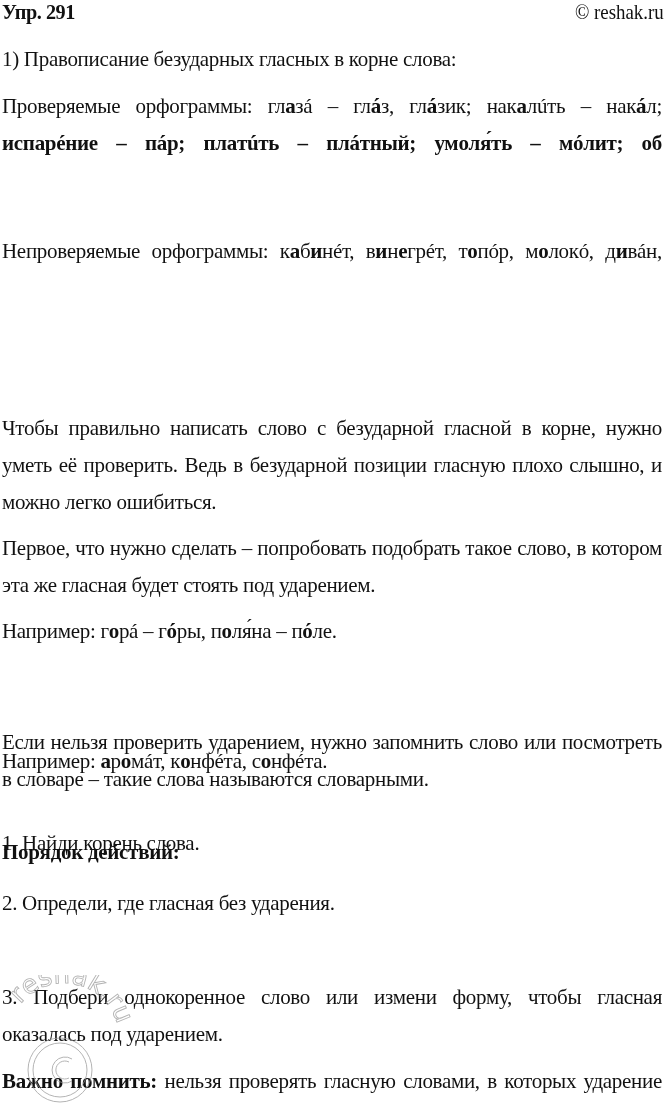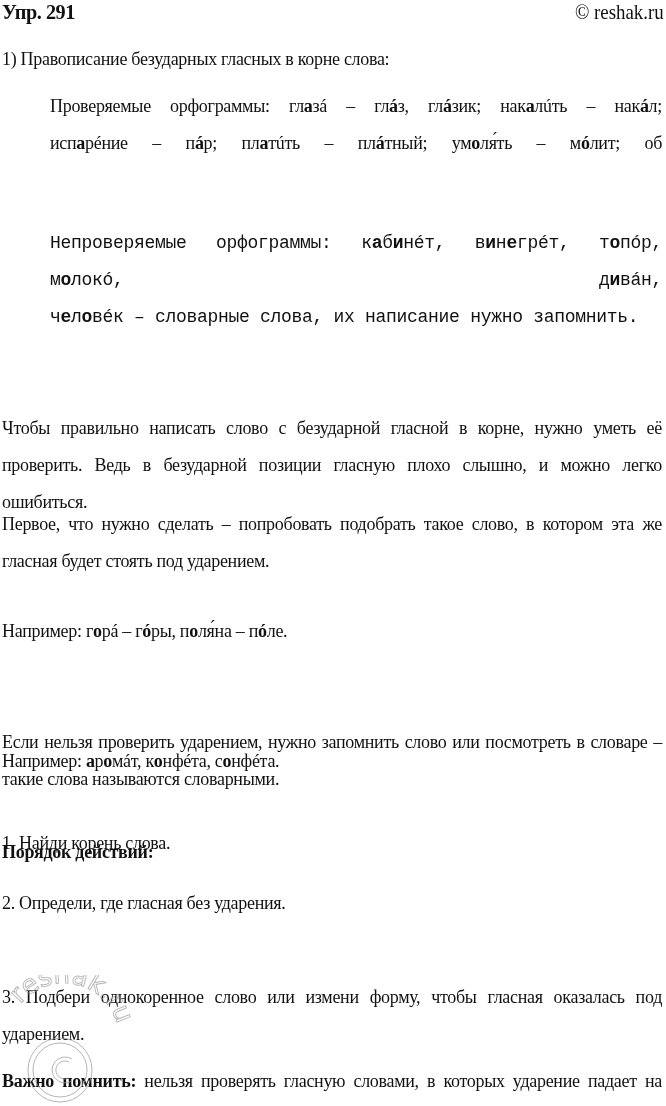--- a/index.html
+++ b/index.html
@@ -7,61 +7,58 @@
     width: 666px; height: 1106px; overflow: hidden; position: relative;
     font-family: "Liberation Serif", "DejaVu Serif", serif;
     color: #111111;
   }
   .page { position: absolute; left: 0; top: 0; width: 666px; height: 1106px; }
   .hdr { position: absolute; left: 2px; top: 0px; width: 662px; height: 26px; }
   .hdr .title { position: absolute; left: 0; top: 0; font-weight: bold; font-size: 22px; line-height: 24px; letter-spacing: -0.5px; transform: scaleX(0.92); transform-origin: left; }
   .hdr .copy { position: absolute; right: 0; top: 0; font-size: 21px; line-height: 24px; transform: scaleX(0.9); transform-origin: right; }
   .p {
     position: absolute; left: 2px; width: 660px;
-    font-size: 18px; line-height: 37px; text-align: justify;
+    font-size: 21px; line-height: 37px; text-align: justify;
     text-align-last: left; letter-spacing: -0.3px;
   }
-  .p .inner { display: block; margin-left: 48px; }
+  .p .inner { display: block; }
   .b { font-weight: bold; }
   .wm { position: absolute; left: 0; top: 975px; width: 140px; height: 140px; pointer-events: none; }
 </style>
 </head>
 <body>
 
 <div class="page">
 
   <div class="hdr">
     <span class="title">Упр. 291</span>
     <span class="copy">© reshak.ru</span>
   </div>
 
   <div class="p" style="top:41px;">1) Правописание безударных гласных в корне слова:</div>
 
   <div class="p" style="top:88px;">
     <span class="inner" style="text-align:justify;text-align-last:justify;">
       <span>Проверяемые орфограммы: гл</span><b>а</b><span>зá – гл</span><b>á</b><span>з, гл</span><b>á</b><span>зик; нак</span><b>а</b><span>лúть – нак</span><b>á</b><span>л;</span>
     </span>
-    <span class="inner" style="text-align:justify;text-align-last:justify;">
+    <span class="inner" style="text-align:justify;text-align-last:justify;font-weight:bold;">
       <span>исп</span><b>а</b><span>рéние – п</span><b>á</b><span>р; пл</span><b>а</b><span>тúть – пл</span><b>á</b><span>тный; ум</span><b>о</b><span>ля́ть – м</span><b>ó</b><span>лит; об</span>
     </span>
   </div>
 
-  <div class="p" style="top:225px;font-family:Liberation Mono, monospace;">
+  <div class="p" style="top:233px;">
     <span class="inner" style="text-align:justify;text-align-last:justify;">
       <span>Непроверяемые орфограммы: к</span><b>а</b><span>б</span><b>и</b><span>нéт, в</span><b>и</b><span>н</span><b>е</b><span>грéт, т</span><b>о</b><span>пóр, м</span><b>о</b><span>локó, д</span><b>и</b><span>вáн,</span>
-    </span>
-    <span class="inner">
-      <span>ч</span><b>е</b><span>л</span><b>о</b><span>вéк – словарные слова, их написание нужно запомнить.</span>
     </span>
   </div>
 
 
   <div class="p" style="top:410px;">Чтобы правильно написать слово с безударной гласной в корне, нужно уметь её проверить. Ведь в безударной позиции гласную плохо слышно, и можно легко ошибиться.</div>
 
-  <div class="p" style="top:506px;">Первое, что нужно сделать – попробовать подобрать такое слово, в котором эта же гласная будет стоять под ударением.</div>
+  <div class="p" style="top:530px;">Первое, что нужно сделать – попробовать подобрать такое слово, в котором эта же гласная будет стоять под ударением.</div>
 
   <div class="p" style="top:613px;">
     <span>Например: г</span><b>о</b><span>рá – г</span><b>ó</b><span>ры, п</span><b>о</b><span>ля́на – п</span><b>ó</b><span>ле.</span>
   </div>
 
   <div class="p" style="top:676px;margin-top:48px;">Если нельзя проверить ударением, нужно запомнить слово или посмотреть в словаре – такие слова называются словарными.</div>
 
   <div class="p" style="top:743px;">
     <span>Например: </span><b>а</b><span>р</span><b>о</b><span>мáт, к</span><b>о</b><span>нфéта, с</span><b>о</b><span>нфéта.</span>
   </div>

